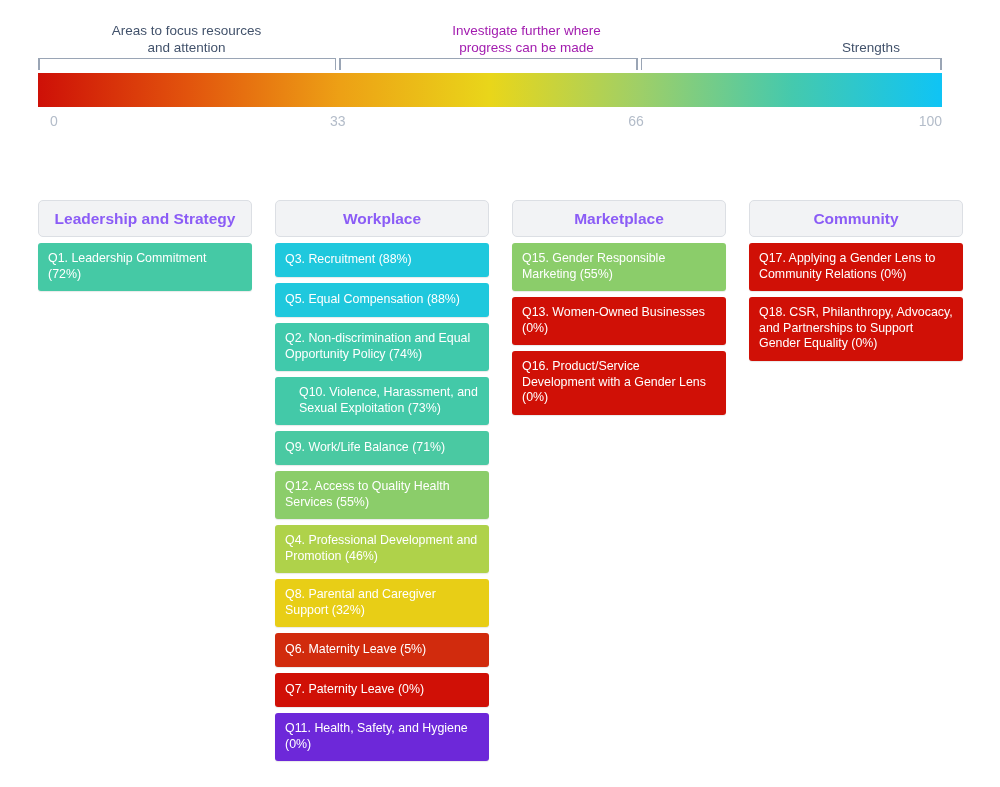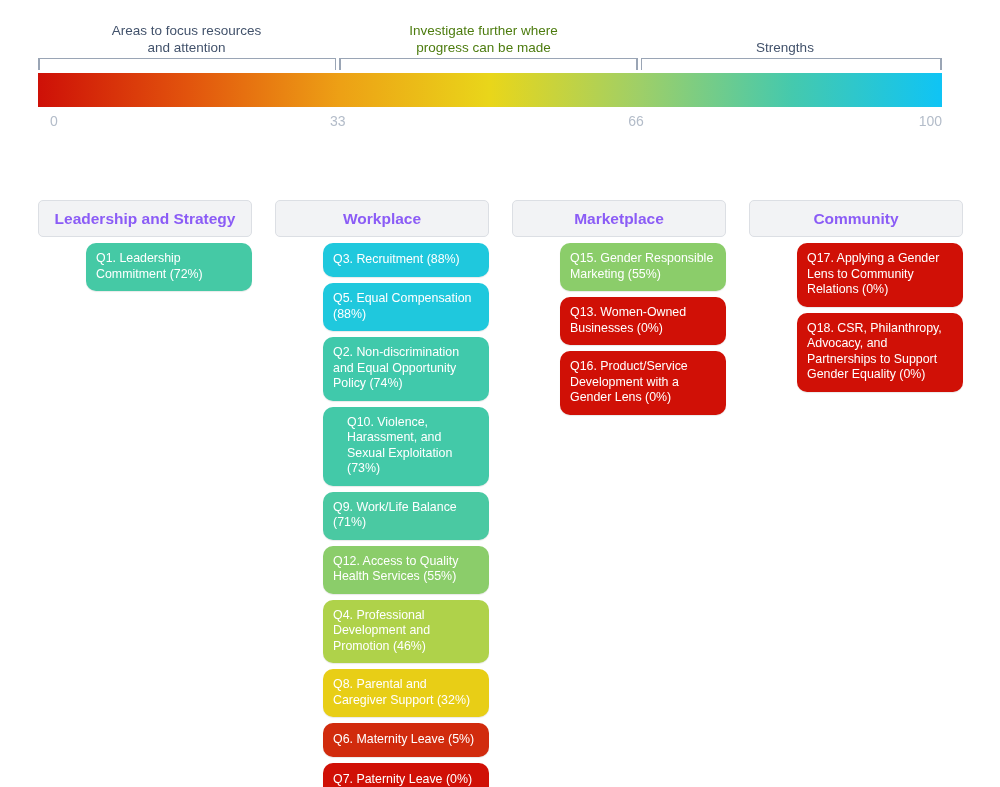--- a/index.html
+++ b/index.html
@@ -23,20 +23,21 @@
     padding: 0;
     height: 150px;
   }
   .segment-labels {
     position: absolute;
     left: 38px;
     right: 62px;
     top: 18px;
     height: 38px;
     display: flex;
+    gap: 43px;
   }
   .seg-label {
     text-align: center;
     font-size: 13.5px;
     line-height: 16.5px;
     color: #42526b;
     font-weight: 400;
     display: flex;
     flex-direction: column;
     justify-content: flex-end;
@@ -139,43 +140,42 @@
     align-items: center;
     justify-content: center;
     font-size: 15.5px;
     font-weight: bold;
     color: #8b5cf6;
     margin-bottom: 6px;
     box-sizing: border-box;
   }
   .cards { display: block; }
   .card {
-    border-radius: 10px;
+    border-radius: 3px;
     color: #ffffff;
     font-size: 12.4px;
     line-height: 15.5px;
     padding: 8px 10px 9px 10px;
     margin-bottom: 6px;
     box-sizing: border-box;
     min-height: 34px;
     display: flex;
     align-items: center;
     box-shadow: 0 1px 1px rgba(0,0,0,0.09);
-    margin-left: 48px;
   }
 </style>
 </head>
 <body>
 
 <div class="scale-block">
 
   <div class="segment-labels">
     <div class="seg-label s1" style="color: rgb(66, 82, 107);">Areas to focus resources
 and attention</div>
-    <div class="seg-label s2" style="color: #4d7c0f;">Investigate further where
+    <div class="seg-label s2" style="color: #a21caf;">Investigate further where
 progress can be made</div>
     <div class="seg-label s3" style="color: rgb(66, 82, 107);">Strengths</div>
   </div>
 
   <div class="brackets">
     <div class="bracket b1" style="border-top-color: rgb(154, 165, 181);"></div>
     <div class="bracket b2" style="border-top-color: rgb(154, 165, 181);"></div>
     <div class="bracket b3" style="border-top-color: rgb(154, 165, 181);"></div>
   </div>
 

